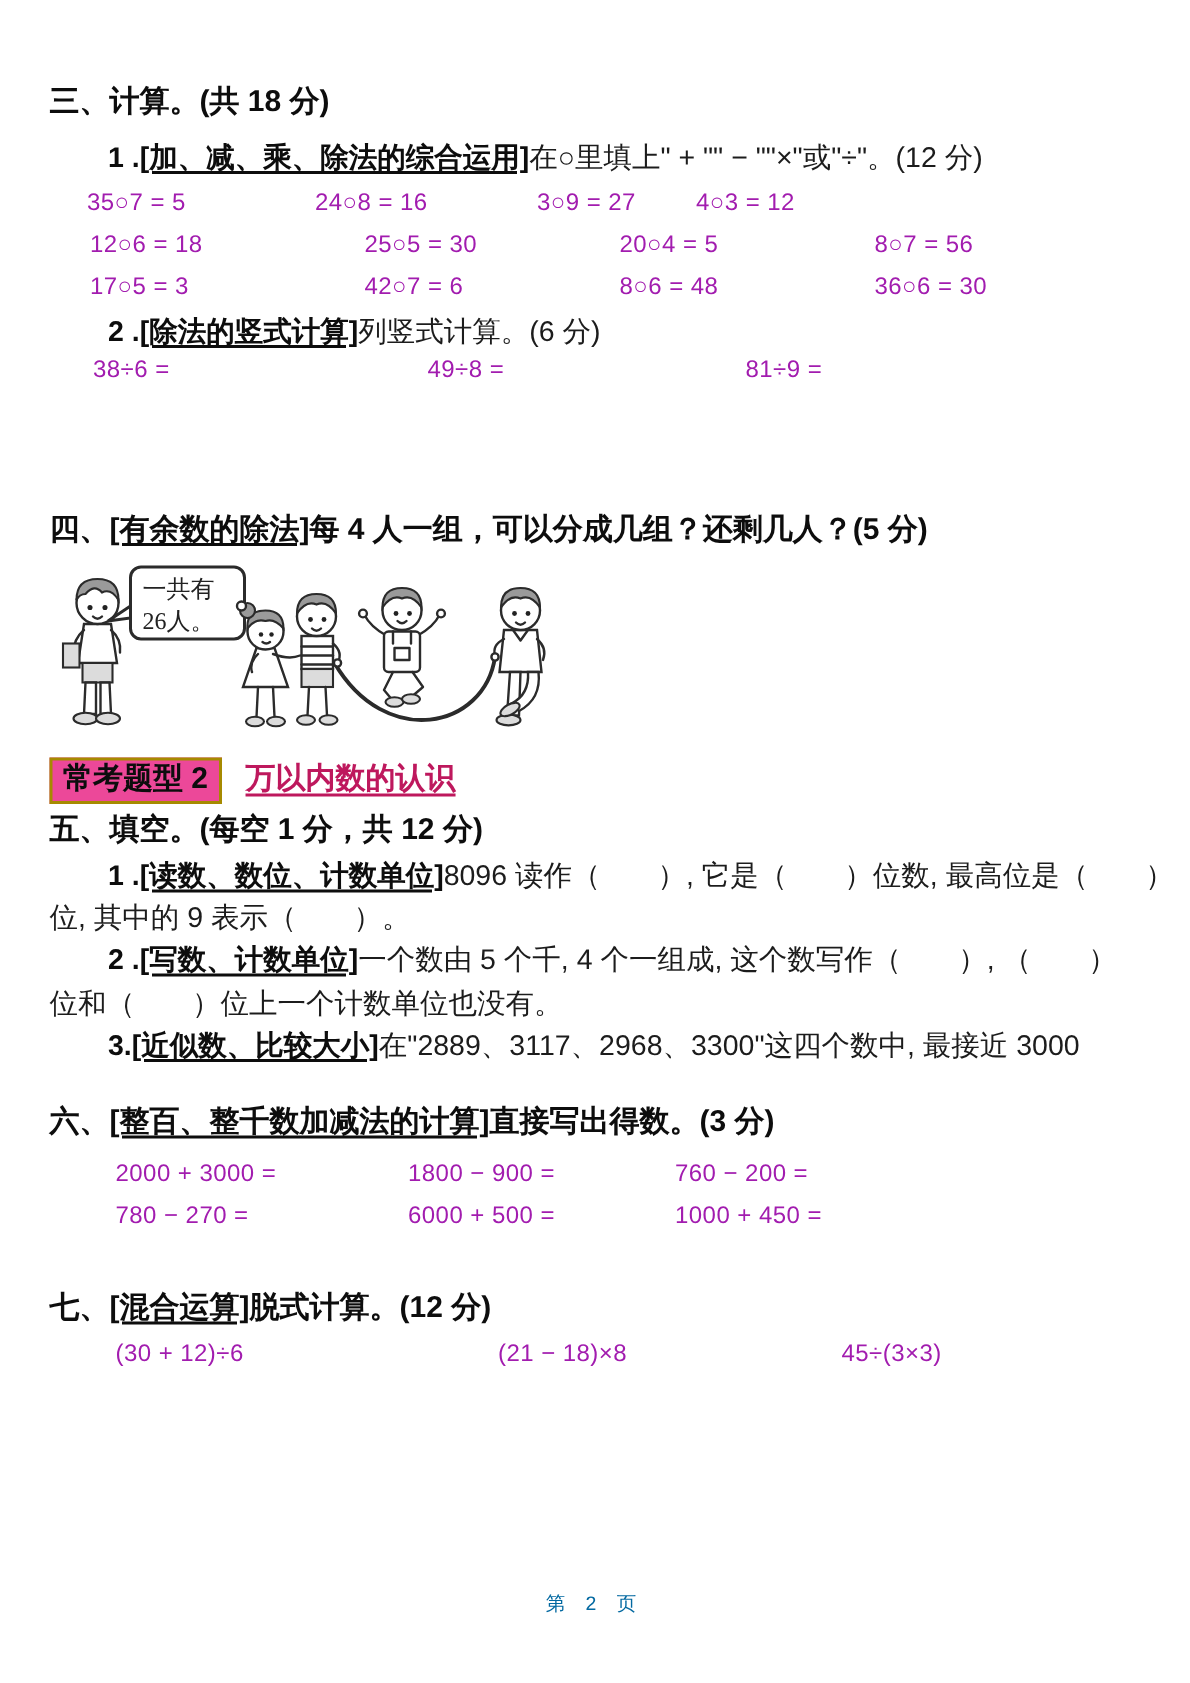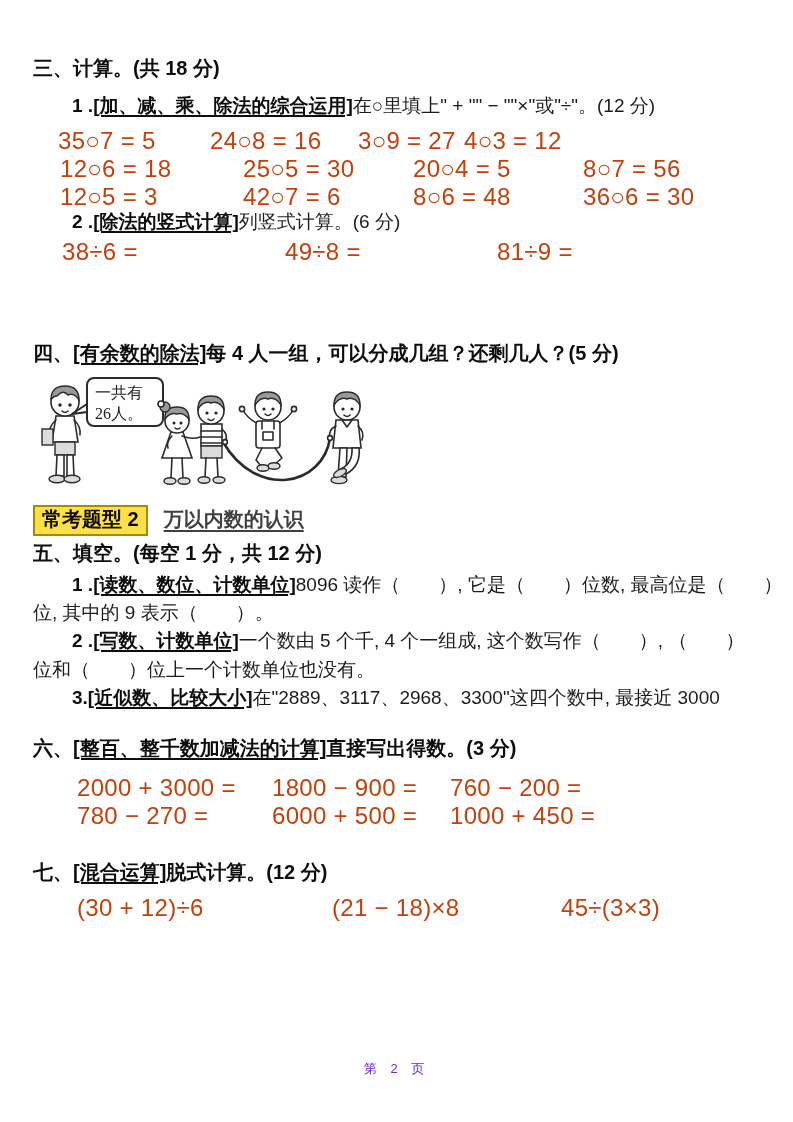--- a/index.html
+++ b/index.html
@@ -10,30 +10,30 @@
   }
   .abs{position:absolute;white-space:nowrap;line-height:1.25;}
   .h{font-size:20px;font-weight:bold;color:#0d0d0d;text-align:center;}
   .line{font-size:19px;color:#1c1c1c;}
   .num{font-weight:bold;color:#0d0d0d;}
   .tag{
     font-weight:bold;color:#0d0d0d;
     text-decoration:underline;text-decoration-thickness:2px;text-underline-offset:3px;
   }
   .body-txt{font-weight:normal;color:#1c1c1c;}
-  .eq{font-size:24px;color:#c2410c;letter-spacing:0.3px;}
+  .eq{font-size:16px;color:#a21caf;letter-spacing:0.3px;}
   .badge{
-    display:inline-block;background:#fde047;border:2px solid #a68a00;
+    display:inline-block;background:#ec4899;border:2px solid #a68a00;
     font-weight:bold;font-size:20px;color:#0d0d0d;padding:0 7px 2px;
   }
   .topic-title{
-    font-weight:bold;font-size:20px;color:#404040;margin-left:16px;
+    font-weight:bold;font-size:20px;color:#be185d;margin-left:16px;
     text-decoration:underline;text-decoration-thickness:2px;text-underline-offset:4px;
   }
-  .footer{font-size:13px;color:#6d28d9;letter-spacing:5px;width:100%;text-align:center;}
+  .footer{font-size:13px;color:#0369a1;letter-spacing:5px;width:100%;text-align:center;}
   svg .ln{fill:none;stroke:#2b2b2b;stroke-width:1.6;stroke-linecap:round;stroke-linejoin:round;}
   svg .fillw{fill:#ffffff;stroke:#2b2b2b;stroke-width:1.6;}
   svg .hair{fill:#9a9a9a;stroke:#2b2b2b;stroke-width:1.4;}
   svg .gray{fill:#dcdcdc;stroke:#2b2b2b;stroke-width:1.4;}
   svg text{font-family:"Liberation Serif","DejaVu Serif",serif;fill:#222;}
 </style>
 </head>
 <body>
 
 <div class="page">
@@ -45,21 +45,21 @@
   <span class="abs eq" style="left:58px;top:126px">35○7 = 5</span>
   <span class="abs eq" style="left:210px;top:126px">24○8 = 16</span>
   <span class="abs eq" style="left:358px;top:126px">3○9 = 27</span>
   <span class="abs eq" style="left:464px;top:126px">4○3 = 12</span>
 
   <span class="abs eq" style="left:60px;top:154px">12○6 = 18</span>
   <span class="abs eq" style="left:243px;top:154px">25○5 = 30</span>
   <span class="abs eq" style="left:413px;top:154px">20○4 = 5</span>
   <span class="abs eq" style="left:583px;top:154px">8○7 = 56</span>
 
-  <span class="abs eq" style="left:60px;top:182px">12○5 = 3</span>
+  <span class="abs eq" style="left:60px;top:182px">17○5 = 3</span>
   <span class="abs eq" style="left:243px;top:182px">42○7 = 6</span>
   <span class="abs eq" style="left:413px;top:182px">8○6 = 48</span>
   <span class="abs eq" style="left:583px;top:182px">36○6 = 30</span>
 
   <div class="abs line" style="left:72px;top:210px"><span class="num">2 .</span><span class="tag">[除法的竖式计算]</span><span class="body-txt">列竖式计算。(6 分)</span></div>
 
   <span class="abs eq" style="left:62px;top:237px">38÷6 =</span>
   <span class="abs eq" style="left:285px;top:237px">49÷8 =</span>
   <span class="abs eq" style="left:497px;top:237px">81÷9 =</span>
 

